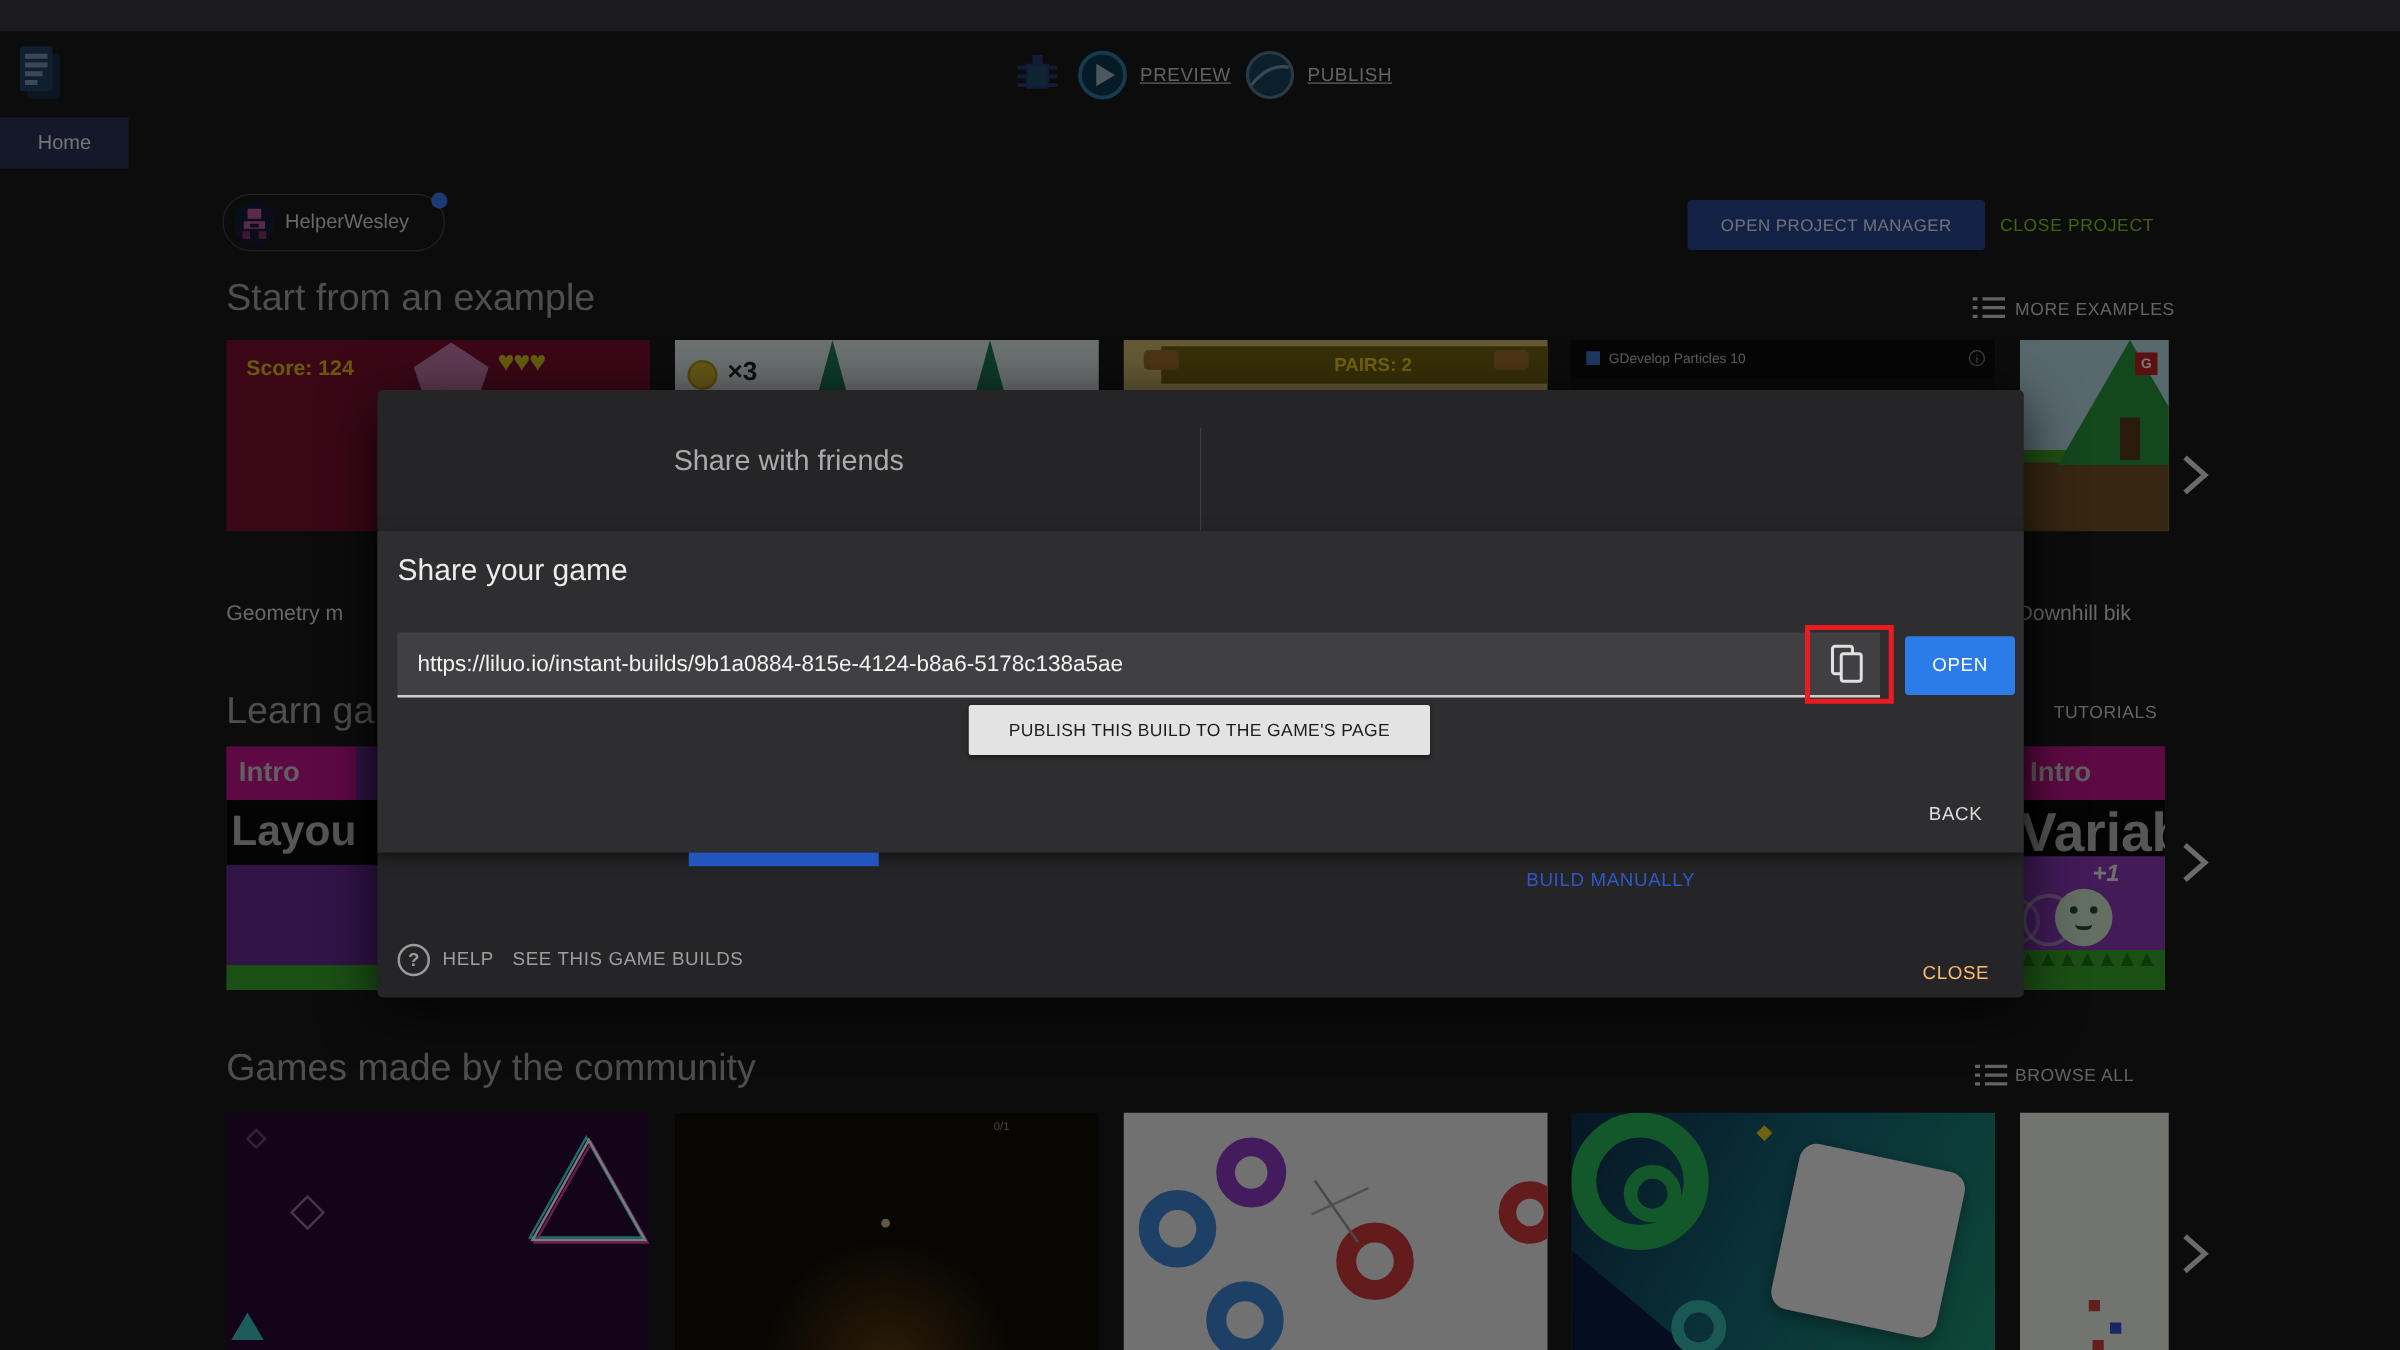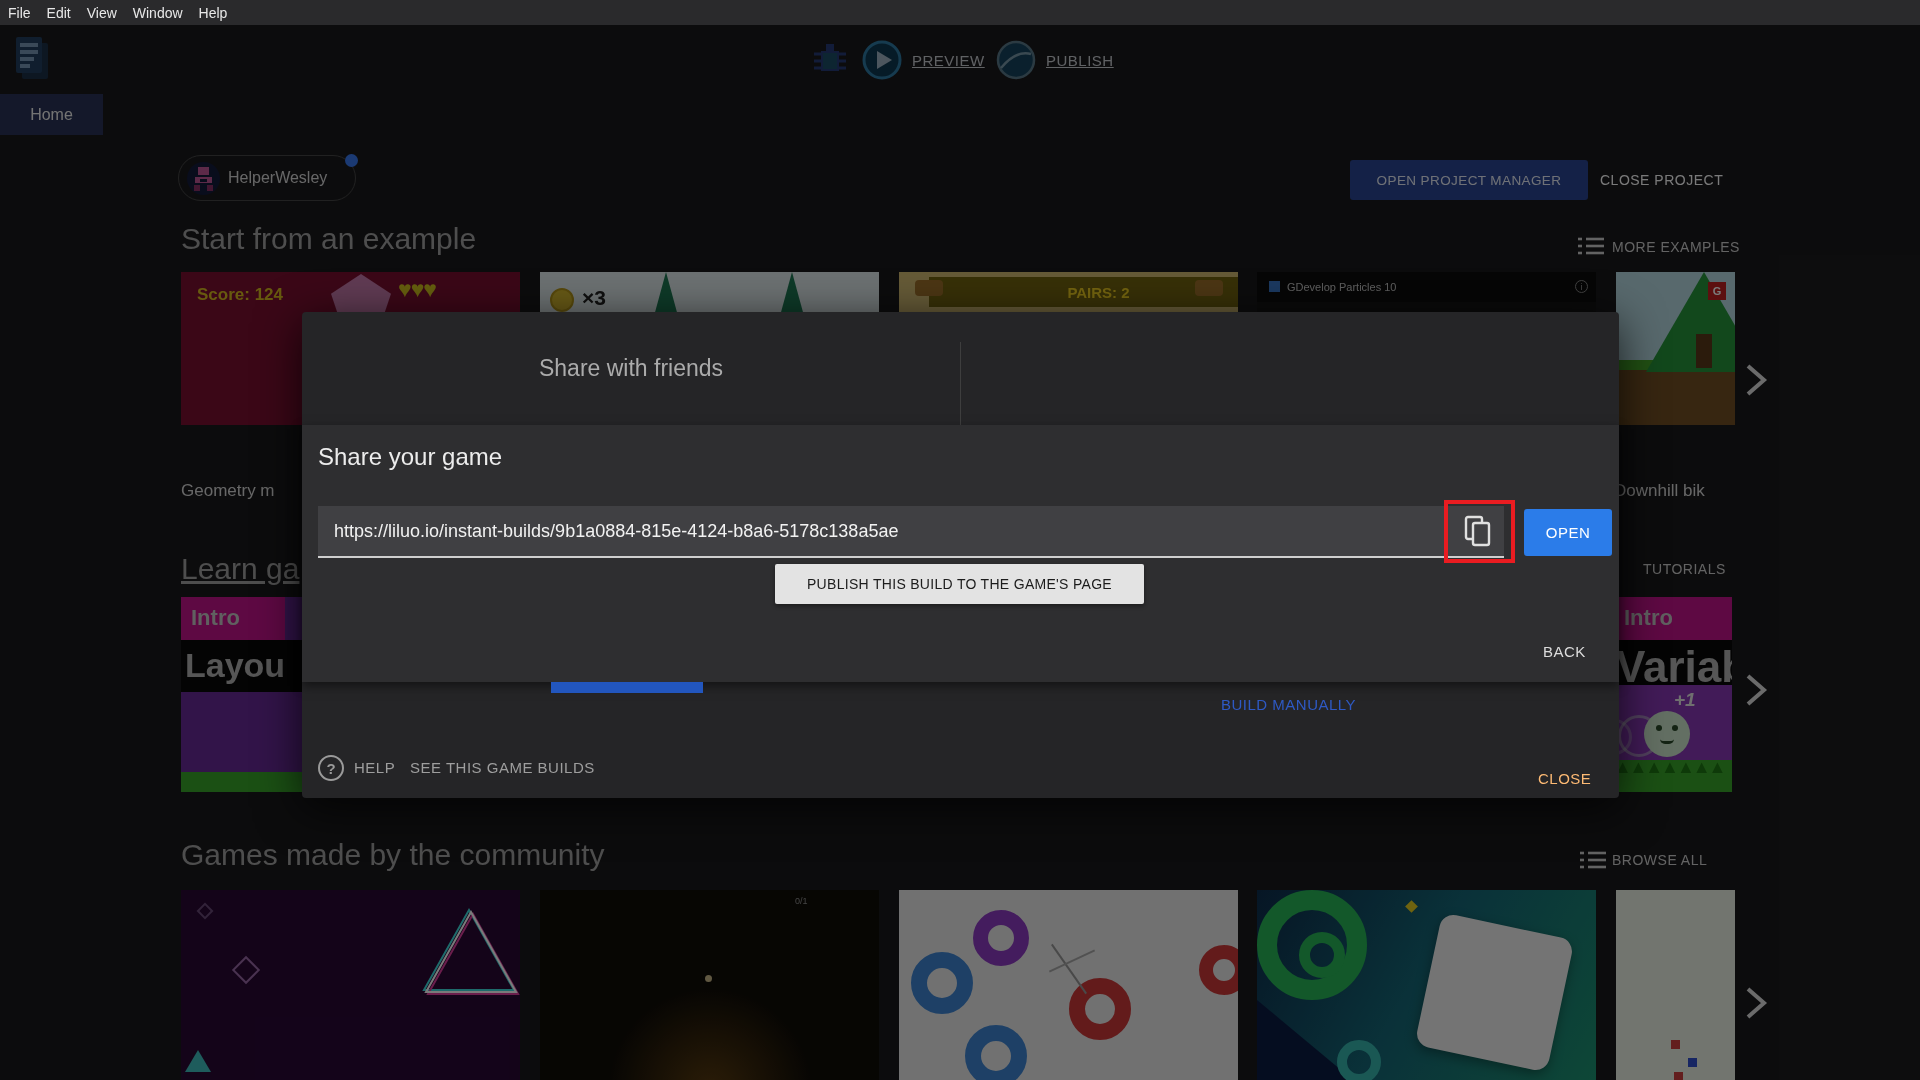--- a/index.html
+++ b/index.html
@@ -12,21 +12,21 @@
   
   .toolbar-label{font-size:15px;color:#c9ccd1;letter-spacing:.5px;text-decoration:underline;}
   
   .home-tab{left:0;top:94px;width:103px;height:41px;background:#2a3458;display:flex;align-items:center;justify-content:center;font-size:16px;color:#f0f0f0;}
   
   .pill{left:178px;top:155px;width:178px;height:46px;border:1px solid #464646;border-radius:23px;}
   .pill .name{position:absolute;left:49px;top:13px;font-size:16px;color:#d8d8d8;}
   .avatar{position:absolute;left:8px;top:6px;width:33px;height:33px;border-radius:50%;background:#141c3c;overflow:hidden;}
   .notifdot{position:absolute;left:166px;top:-2px;width:13px;height:13px;border-radius:50%;background:#3a7af0;}
   .opm-btn{left:1350px;top:160px;width:238px;height:40px;background:#2a4694;border-radius:3px;display:flex;align-items:center;justify-content:center;font-size:13.5px;color:#e9edf8;letter-spacing:.4px;}
-  .cp-btn{left:1600px;top:172px;font-size:14px;color:#ffffff;letter-spacing:.5px;text-align:right;}
+  .cp-btn{left:1600px;top:172px;font-size:14px;color:#84cc16;letter-spacing:.5px;text-align:right;}
   
   .sec-title{font-size:30px;color:#a3a3a3;}
   .sec-link{font-size:14px;color:#d0d0d0;letter-spacing:.5px;}
   .caption{font-size:17px;color:#d8d8d8;}
   .rowclip{overflow:hidden;}
   .card{position:absolute;top:0;width:339px;height:153px;overflow:hidden;}
   .chev{width:28px;height:36px;color:#e0e0e0;}
   .tri{position:absolute;width:0;height:0;}
   .ring{position:absolute;border-radius:50%;}
   
@@ -42,27 +42,20 @@
   .pubbtn{position:absolute;left:473px;top:139px;width:369px;height:40px;background:#e3e3e3;border:none;border-radius:2px;font-size:14px;color:#1c1c1c;letter-spacing:.3px;box-shadow:0 2px 4px rgba(0,0,0,.4);}
   .flatbtn{font-size:15px;letter-spacing:.5px;background:transparent;border:none;padding:0;}
   .redbox{left:1444px;top:500px;width:71px;height:63px;border:4px solid #ea1c21;z-index:120;}
   .donut{position:absolute;border-radius:50%;background:transparent;}
 </style>
 </head>
 <body>
 
 <div class="screen">
 
-  <div class="abs menubar">
-    <span>File</span>
-    <span>Edit</span>
-    <span>View</span>
-    <span>Window</span>
-    <span>Help</span>
-  </div>
 
   <div class="abs" style="left:12px;top:35px;width:40px;height:50px;">
     <svg width="40" height="50" viewBox="0 0 40 50">
       <rect x="10" y="8" width="26" height="36" rx="2" fill="#1c3048"></rect>
       <rect x="4" y="2" width="26" height="36" rx="2" fill="#234060"></rect>
       <rect x="8" y="8" width="18" height="4" fill="#7a9ab8"></rect>
       <rect x="8" y="15" width="18" height="4" fill="#7a9ab8"></rect>
       <rect x="8" y="22" width="14" height="4" fill="#7a9ab8"></rect>
       <rect x="8" y="29" width="10" height="4" fill="#7a9ab8"></rect>
     </svg>
@@ -163,21 +156,21 @@
       <div class="abs" style="left:80px;top:62px;width:16px;height:34px;background:#5a3a1a;"></div>
       <div class="abs" style="left:92px;top:10px;width:18px;height:18px;background:#c02020;color:#fff;font-size:11px;font-weight:bold;display:flex;align-items:center;justify-content:center;">G</div>
     </div>
   </div>
   <div class="abs chev" style="left:1742px;top:362px;"><svg width="28" height="36" viewBox="0 0 28 36">
         <polyline points="6,4 22,18 6,32" fill="none" stroke="#e0e0e0" stroke-width="4"></polyline>
       </svg></div>
   <div class="abs caption" style="left:181px;top:481px;">Geometry m</div>
   <div class="abs caption" style="left:1614px;top:481px;">Downhill bik</div>
 
-  <div class="abs sec-title" style="left:181px;top:552px;text-decoration:underline;">Learn ga</div>
+  <div class="abs sec-title" style="left:181px;top:552px;">Learn ga</div>
   <div class="abs sec-link" style="left:1643px;top:561px;">TUTORIALS</div>
 
   <div class="abs rowclip" style="left:181px;top:597px;width:1554px;height:195px;">
 
     <div class="abs" style="left:0;top:0;width:146px;height:195px;overflow:hidden;background:#6a2a9a;">
       <div class="abs" style="left:0;top:0;width:104px;height:43px;background:#c4148c;">
         <span style="position:absolute;left:10px;top:8px;font-size:22px;font-weight:bold;color:#c8c8c8;">Intro</span>
       </div>
       <div class="abs" style="left:0;top:43px;width:146px;height:52px;background:#0a0a0a;">
         <span style="position:absolute;left:4px;top:6px;font-size:34px;font-weight:bold;color:#b4b4b4;">Layou</span>

